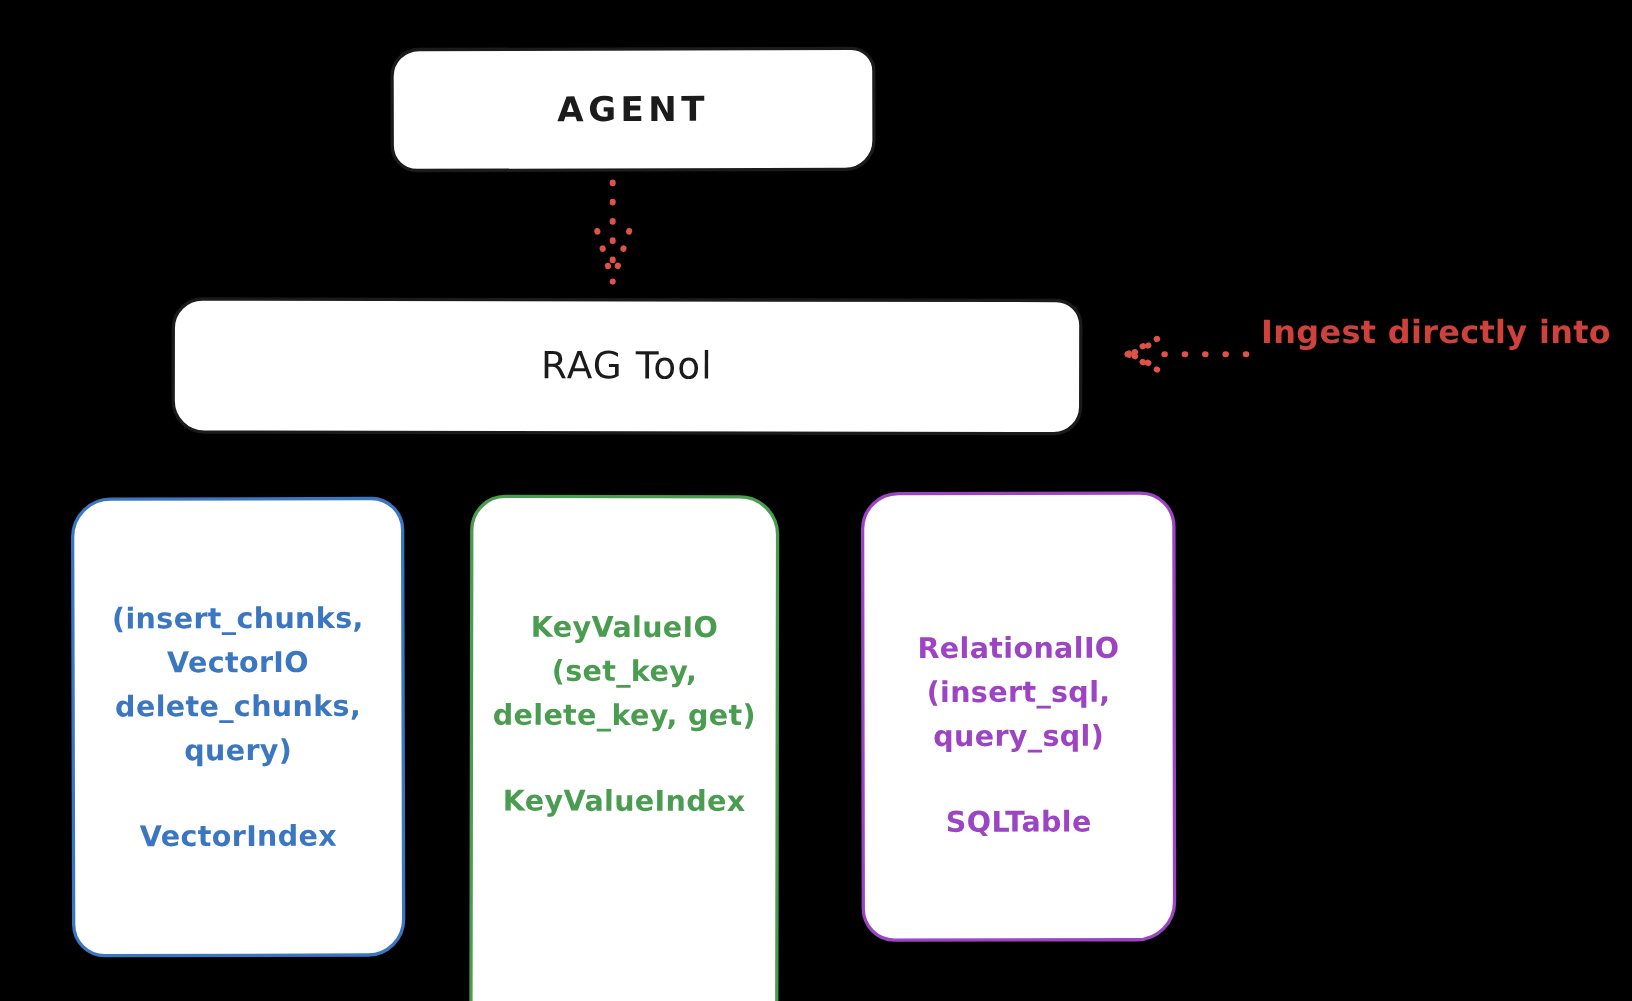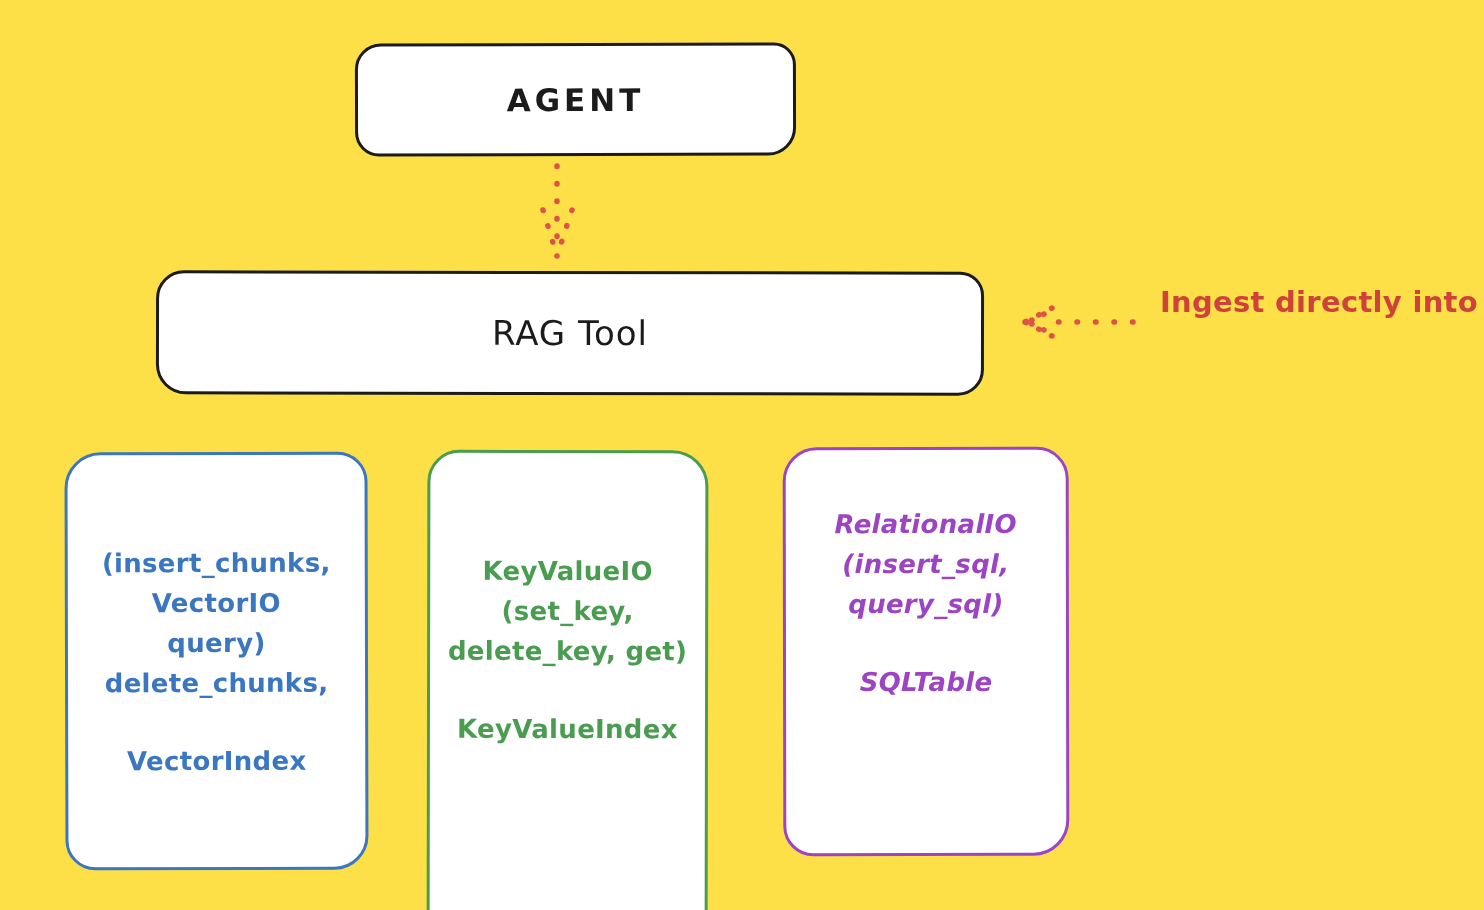--- a/index.html
+++ b/index.html
@@ -4,21 +4,21 @@
 <style>
   html, body {
     margin: 0;
     padding: 0;
     background: #ffffff;
   }
   .canvas {
     position: relative;
     width: 1484px;
     height: 910px;
-    background: #fde047;
+    background: #000000;
     overflow: hidden;
     font-family: "DejaVu Sans", sans-serif;
   }
   .sketch-box {
     position: absolute;
     box-sizing: border-box;
     background: #ffffff;
     border: 3.5px solid #1b1b1b;
     display: flex;
     align-items: center;
@@ -77,38 +77,37 @@
     border-radius: 32px 36px 30px 34px;
     padding-top: 98px;
     transform: rotate(0.1deg);
   }
   .backend-relational {
     left: 783px; top: 447px;
     width: 286px; height: 409px;
     border-color: #9c44c4;
     color: #9c44c4;
     border-radius: 34px 32px 36px 30px;
-    padding-top: 54px;
+    padding-top: 120px;
     transform: rotate(-0.1deg);
-    font-style: italic;
   }
   .index-label {
     margin-top: 38px;
   }
   .arrow-svg {
     position: absolute;
     overflow: visible;
   }
   .arrow-agent-rag { left: 530px; top: 161px; }
   .arrow-ingest    { left: 1016px; top: 302px; }
   .annotation {
     position: absolute;
     left: 1133px; top: 282px;
     width: 345px;
-    text-align: right;
+    text-align: center;
     font-size: 29px;
     font-weight: bold;
     line-height: 41px;
     color: #ce423b;
     letter-spacing: 0.3px;
   }
 </style>
 </head>
 <body>
 
@@ -142,22 +141,22 @@
     </g>
   </svg>
 
   <div class="annotation">
     <div>Ingest directly into</div>
   </div>
 
   <div class="backend-box backend-vector">
     <div>(insert_chunks,</div>
     <div>VectorIO</div>
+    <div>delete_chunks,</div>
     <div>query)</div>
-    <div>delete_chunks,</div>
     <div class="index-label">VectorIndex</div>
   </div>
 
   <div class="backend-box backend-keyvalue">
     <div>KeyValueIO</div>
     <div>(set_key,</div>
     <div>delete_key, get)</div>
     <div class="index-label">KeyValueIndex</div>
   </div>
 

